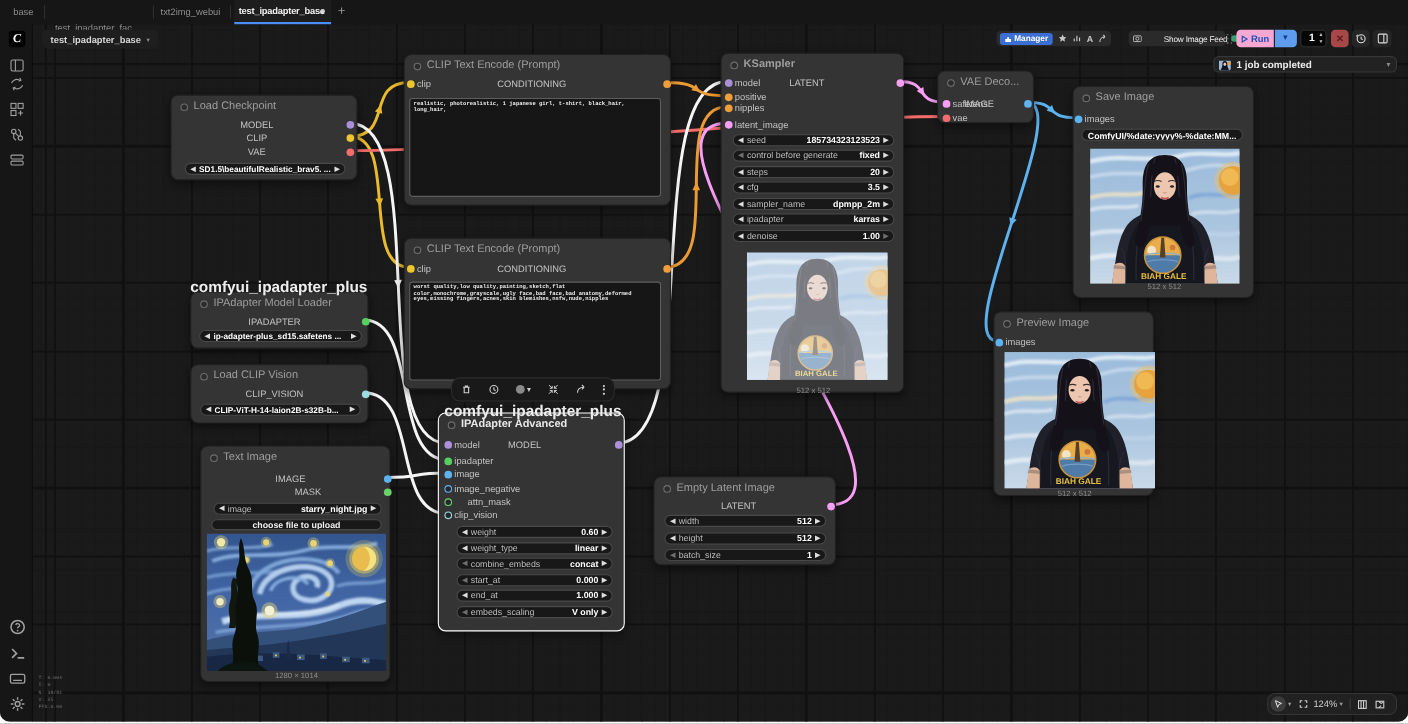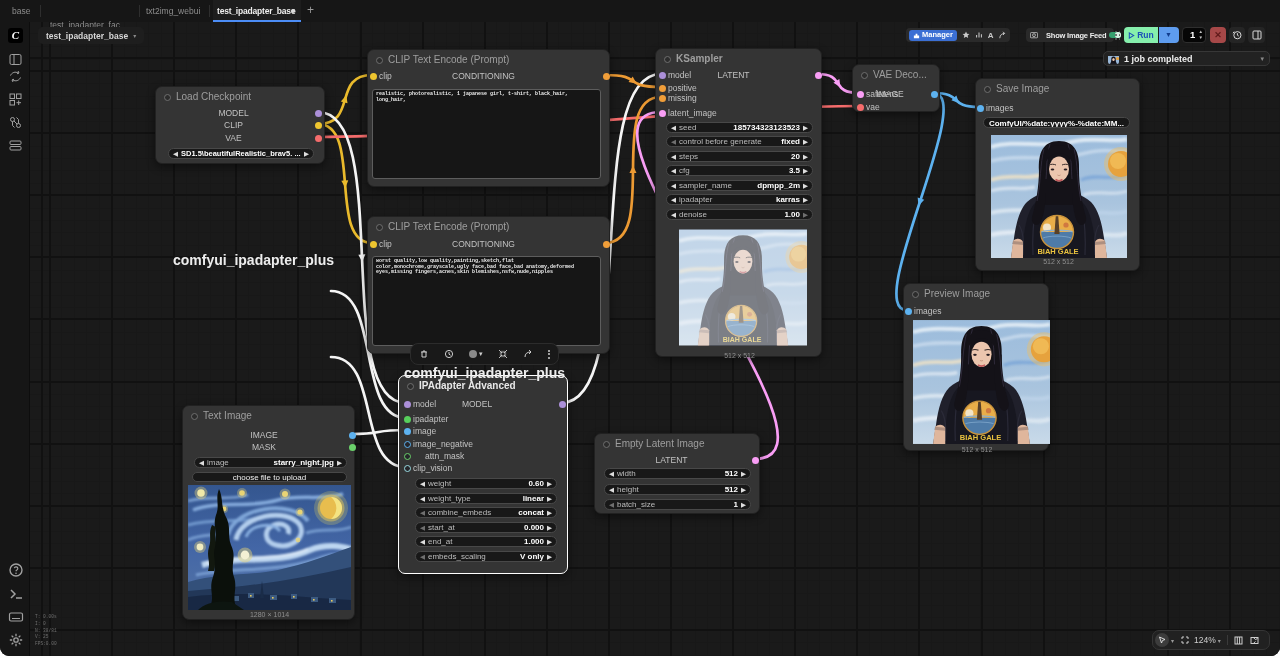--- a/index.html
+++ b/index.html
@@ -91,34 +91,56 @@
       </div>
 <div class="node" style="left:337px;top:194px;width:243px;height:138px;border:1px solid #212121;">
         <div class="ndot"></div>
         <div class="nt" style="color:#9e9e9e;font-weight:normal;">CLIP Text Encode (Prompt)</div>
         <div class="slot" style="left:1.5px;top:23.5px;background:#eec52f;"></div>
         <div class="sl" style="left:11px;top:22px;">clip</div>
         <div class="slot" style="left:234.5px;top:23.5px;background:#f09e39;"></div>
         <div class="slr" style="left:0;width:231px;top:22px;">CONDITIONING</div>
         <div class="ta" style="left:4px;top:39px;width:229px;height:90px;">worst quality,low quality,painting,sketch,flat color,monochrome,grayscale,ugly face,bad face,bad anatomy,deformed eyes,missing fingers,acnes,skin blemishes,nsfw,nude,nipples</div>
       </div>
+<div class="node" style="left:143px;top:243px;width:162px;height:52px;border:1px solid #212121;">
+        <div class="ndot"></div>
+        <div class="nt" style="color:#9e9e9e;font-weight:normal;">IPAdapter Model Loader</div>
+        <div class="slot" style="left:154.5px;top:22.5px;background:#57cf5c;"></div>
+        <div class="slr" style="left:0;width:151px;top:21px;">IPADAPTER</div>
+        <div class="wid" style="left:7px;top:34px;width:148px;height:11px;">
+          <span class="la" style="color:#dedede;">◀</span>
+          <span class="wn" style="color:#fff;font-weight:bold;"><span style="font-size:7.5px;">ip-adapter-plus_sd15.safetens ...</span></span>
+          <span class="ra" style="color:#dedede;">▶</span>
+        </div>
+      </div>
+<div class="node" style="left:143px;top:309px;width:162px;height:54px;border:1px solid #212121;">
+        <div class="ndot"></div>
+        <div class="nt" style="color:#9e9e9e;font-weight:normal;">Load CLIP Vision</div>
+        <div class="slot" style="left:154.5px;top:22.5px;background:#9adce2;"></div>
+        <div class="slr" style="left:0;width:151px;top:21px;">CLIP_VISION</div>
+        <div class="wid" style="left:8px;top:35px;width:146px;height:11px;">
+          <span class="la" style="color:#dedede;">◀</span>
+          <span class="wn" style="color:#fff;font-weight:bold;"><span style="font-size:7.5px;">CLIP-ViT-H-14-laion2B-s32B-b...</span></span>
+          <span class="ra" style="color:#dedede;">▶</span>
+        </div>
+      </div>
 <div class="node" style="left:152px;top:383px;width:173px;height:215px;border:1px solid #212121;">
         <div class="ndot"></div>
         <div class="nt" style="color:#9e9e9e;font-weight:normal;">Text Image</div>
         <div class="slot" style="left:165.5px;top:25.5px;background:#5db2f0;"></div>
         <div class="slr" style="left:0;width:162px;top:24px;">IMAGE</div>
         <div class="slot" style="left:165.5px;top:37.5px;background:#6ad06a;"></div>
-        <div class="slr" style="left:0;width:162px;top:36px;">MASK</div>
+        <div class="slr" style="left:0;width:162px;top:36px;padding-left:16px;">MASK</div>
         <div class="wid" style="left:11px;top:51px;width:153px;height:11px;">
           <span class="la" style="color:#dedede;">◀</span>
           <span class="wn">image</span>
           <span class="wv">starry_night.jpg</span>
           <span class="ra" style="color:#dedede;">▶</span>
         </div>
-        <div class="wid" style="left:9px;top:66px;width:155px;height:10px;text-align:center;"><span style="color:#efefef;font-weight:normal;line-height:10px;font-size:8px;">choose file to upload</span></div>
+        <div class="wid" style="left:9px;top:66px;width:155px;height:10px;text-align:center;"><span style="color:#efefef;font-weight:bold;line-height:10px;font-size:8px;">choose file to upload</span></div>
         <div style="position:absolute;left:5px;top:79px;width:163px;height:125px;"><svg width="163" height="125" viewBox="0 0 163 125">
 <defs>
               <linearGradient id="sk" x1="0" y1="0" x2="0" y2="1">
 <stop offset="0" stop-color="#34568f"></stop>
                 <stop offset="0.5" stop-color="#4366a6"></stop>
                 <stop offset="0.85" stop-color="#4f70a6"></stop>
               </linearGradient>
 <filter id="bl">
                 <feGaussianBlur stdDeviation="0.8"></feGaussianBlur>
               </filter>
@@ -239,21 +261,21 @@
         </div>
       </div>
 <div class="node" style="left:625px;top:26px;width:167px;height:309px;border:1px solid #212121;">
         <div class="ndot"></div>
         <div class="nt" style="color:#9e9e9e;font-weight:bold;">KSampler</div>
         <div class="slot" style="left:2.5px;top:22.5px;background:#ab8fd8;"></div>
         <div class="sl" style="left:12px;top:21px;">model</div>
         <div class="slot" style="left:2.5px;top:35.5px;background:#f09e39;"></div>
         <div class="sl" style="left:12px;top:34px;">positive</div>
         <div class="slot" style="left:2.5px;top:45.5px;background:#f09e39;"></div>
-        <div class="sl" style="left:12px;top:44px;">missing</div>
+        <div class="sl" style="left:12px;top:44px;">nipples</div>
         <div class="slot" style="left:2.5px;top:60.5px;background:#f99ef5;"></div>
         <div class="sl" style="left:12px;top:59px;">latent_image</div>
         <div class="slot" style="left:158.5px;top:22.5px;background:#f99ef5;"></div>
         <div class="slr" style="left:0;width:155px;top:21px;">LATENT</div>
         <div class="wid" style="left:10px;top:72.5px;width:147px;height:11px;">
           <span class="la" style="color:#dedede;">◀</span>
           <span class="wn">seed</span>
           <span class="wv">185734323123523</span>
           <span class="ra" style="color:#dedede;">▶</span>
         </div>
@@ -650,40 +672,40 @@
  <span style="color:#c9c9c9;font-size:8px;font-weight:bold;">A</span>
  <svg width="8" height="8" viewBox="0 0 10 10">
         <path d="M1 9C1 5 4 3 7 3M7 3L5 1M7 3L5 5" stroke="#c9c9c9" stroke-width="1.2" fill="none"></path>
       </svg>
 </div>
 <div style="position:absolute;left:1026px;top:28px;width:88px;height:14px;background:#2a2a2a;border-radius:4px;box-sizing:border-box;display:flex;align-items:center;padding:0 4px;">
  <svg width="8" height="8" viewBox="0 0 10 10" style="flex-shrink:0;">
         <rect x="0.5" y="2" width="9" height="6.5" rx="1" stroke="#c9c9c9" fill="none"></rect>
         <circle cx="5" cy="5.2" r="1.8" stroke="#c9c9c9" fill="none"></circle>
       </svg>
- <span style="color:#ededed;font-size:7.5px;font-weight:bold;margin-left:8px;letter-spacing:-0.2px;white-space:nowrap;">Show Image Feed</span>
+ <span style="color:#ededed;font-size:7.5px;font-weight:normal;margin-left:20px;letter-spacing:-0.2px;white-space:nowrap;">Show Image Feed</span>
  <span style="width:12px;height:6.5px;background:#35a06e;border-radius:4px;position:relative;display:inline-block;margin-left:3px;flex-shrink:0;">
         <i style="position:absolute;right:0.5px;top:0.5px;width:5.5px;height:5.5px;border-radius:50%;background:#d8f2e4;"></i>
       </span>
 </div>
 <div style="position:absolute;left:1115px;top:30.5px;width:5px;height:9px;display:flex;flex-direction:column;justify-content:space-between;">
  <span style="display:flex;justify-content:space-between;">
         <i style="width:1.5px;height:1.5px;background:#5c5c5c;border-radius:50%;"></i>
         <i style="width:1.5px;height:1.5px;background:#5c5c5c;border-radius:50%;"></i>
       </span>
  <span style="display:flex;justify-content:space-between;">
         <i style="width:1.5px;height:1.5px;background:#5c5c5c;border-radius:50%;"></i>
         <i style="width:1.5px;height:1.5px;background:#5c5c5c;border-radius:50%;"></i>
       </span>
  <span style="display:flex;justify-content:space-between;">
         <i style="width:1.5px;height:1.5px;background:#5c5c5c;border-radius:50%;"></i>
         <i style="width:1.5px;height:1.5px;background:#5c5c5c;border-radius:50%;"></i>
       </span>
 </div>
-<div style="position:absolute;left:1124px;top:27px;width:34px;height:16px;background:#86efac;border-radius:4px 0 0 4px;display:flex;align-items:center;justify-content:center;gap:2px;">
+<div style="position:absolute;left:1124px;top:27px;width:34px;height:16px;background:#f9a8d4;border-radius:4px 0 0 4px;display:flex;align-items:center;justify-content:center;gap:2px;">
  <svg width="7" height="7" viewBox="0 0 8 8">
         <path d="M1.5 1l5 3-5 3z" fill="none" stroke="#1a50b8" stroke-width="1.2"></path>
       </svg>
  <span style="color:#1a50b8;font-size:8.5px;font-weight:bold;">Run</span>
 </div>
 <div style="position:absolute;left:1158.5px;top:27px;width:20px;height:16px;background:#5e9cee;border-radius:0 4px 4px 0;color:#123d8e;font-size:7px;text-align:center;line-height:16px;">▼</div>
 <div style="position:absolute;left:1182px;top:27px;width:24px;height:16px;background:#060606;border:1px solid #2e2e2e;border-radius:4px;box-sizing:border-box;">
  <span style="position:absolute;left:7px;top:0;color:#fff;font-size:9.5px;font-weight:bold;line-height:14px;">1</span>
  <span style="position:absolute;right:2px;top:1px;color:#c4c4c4;font-size:4.5px;line-height:6px;">▲<br>▼</span>
 </div>

